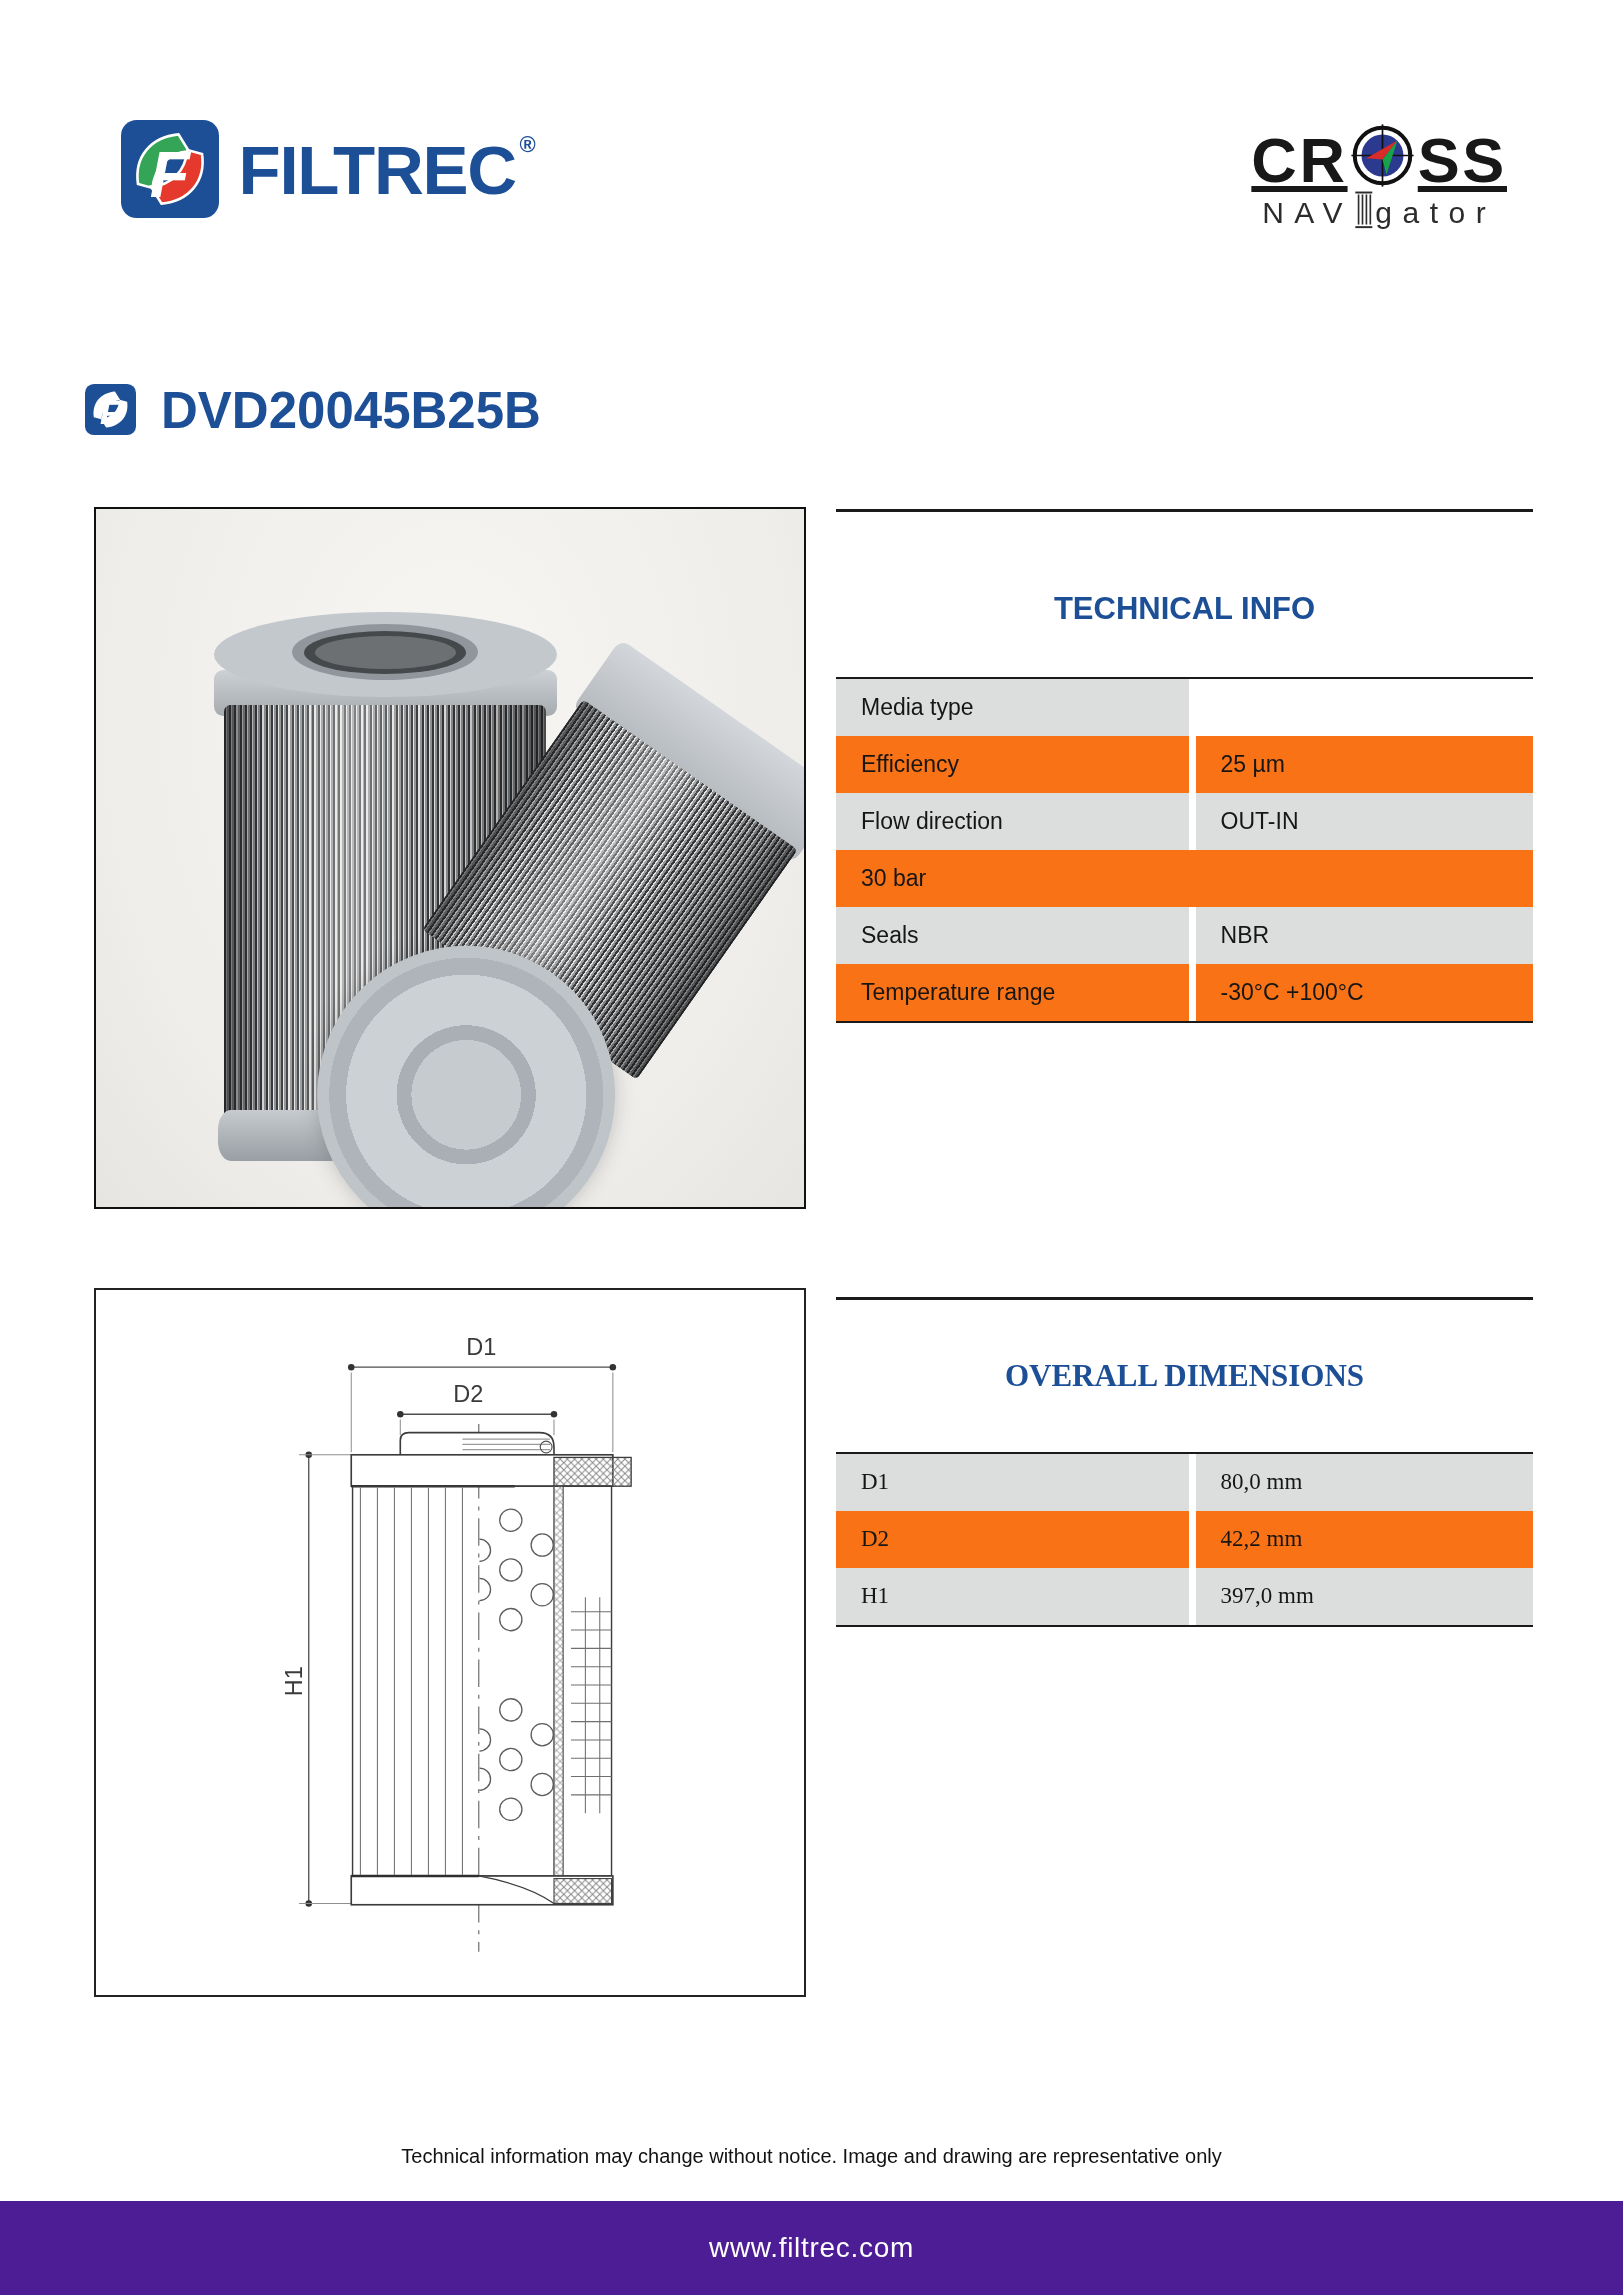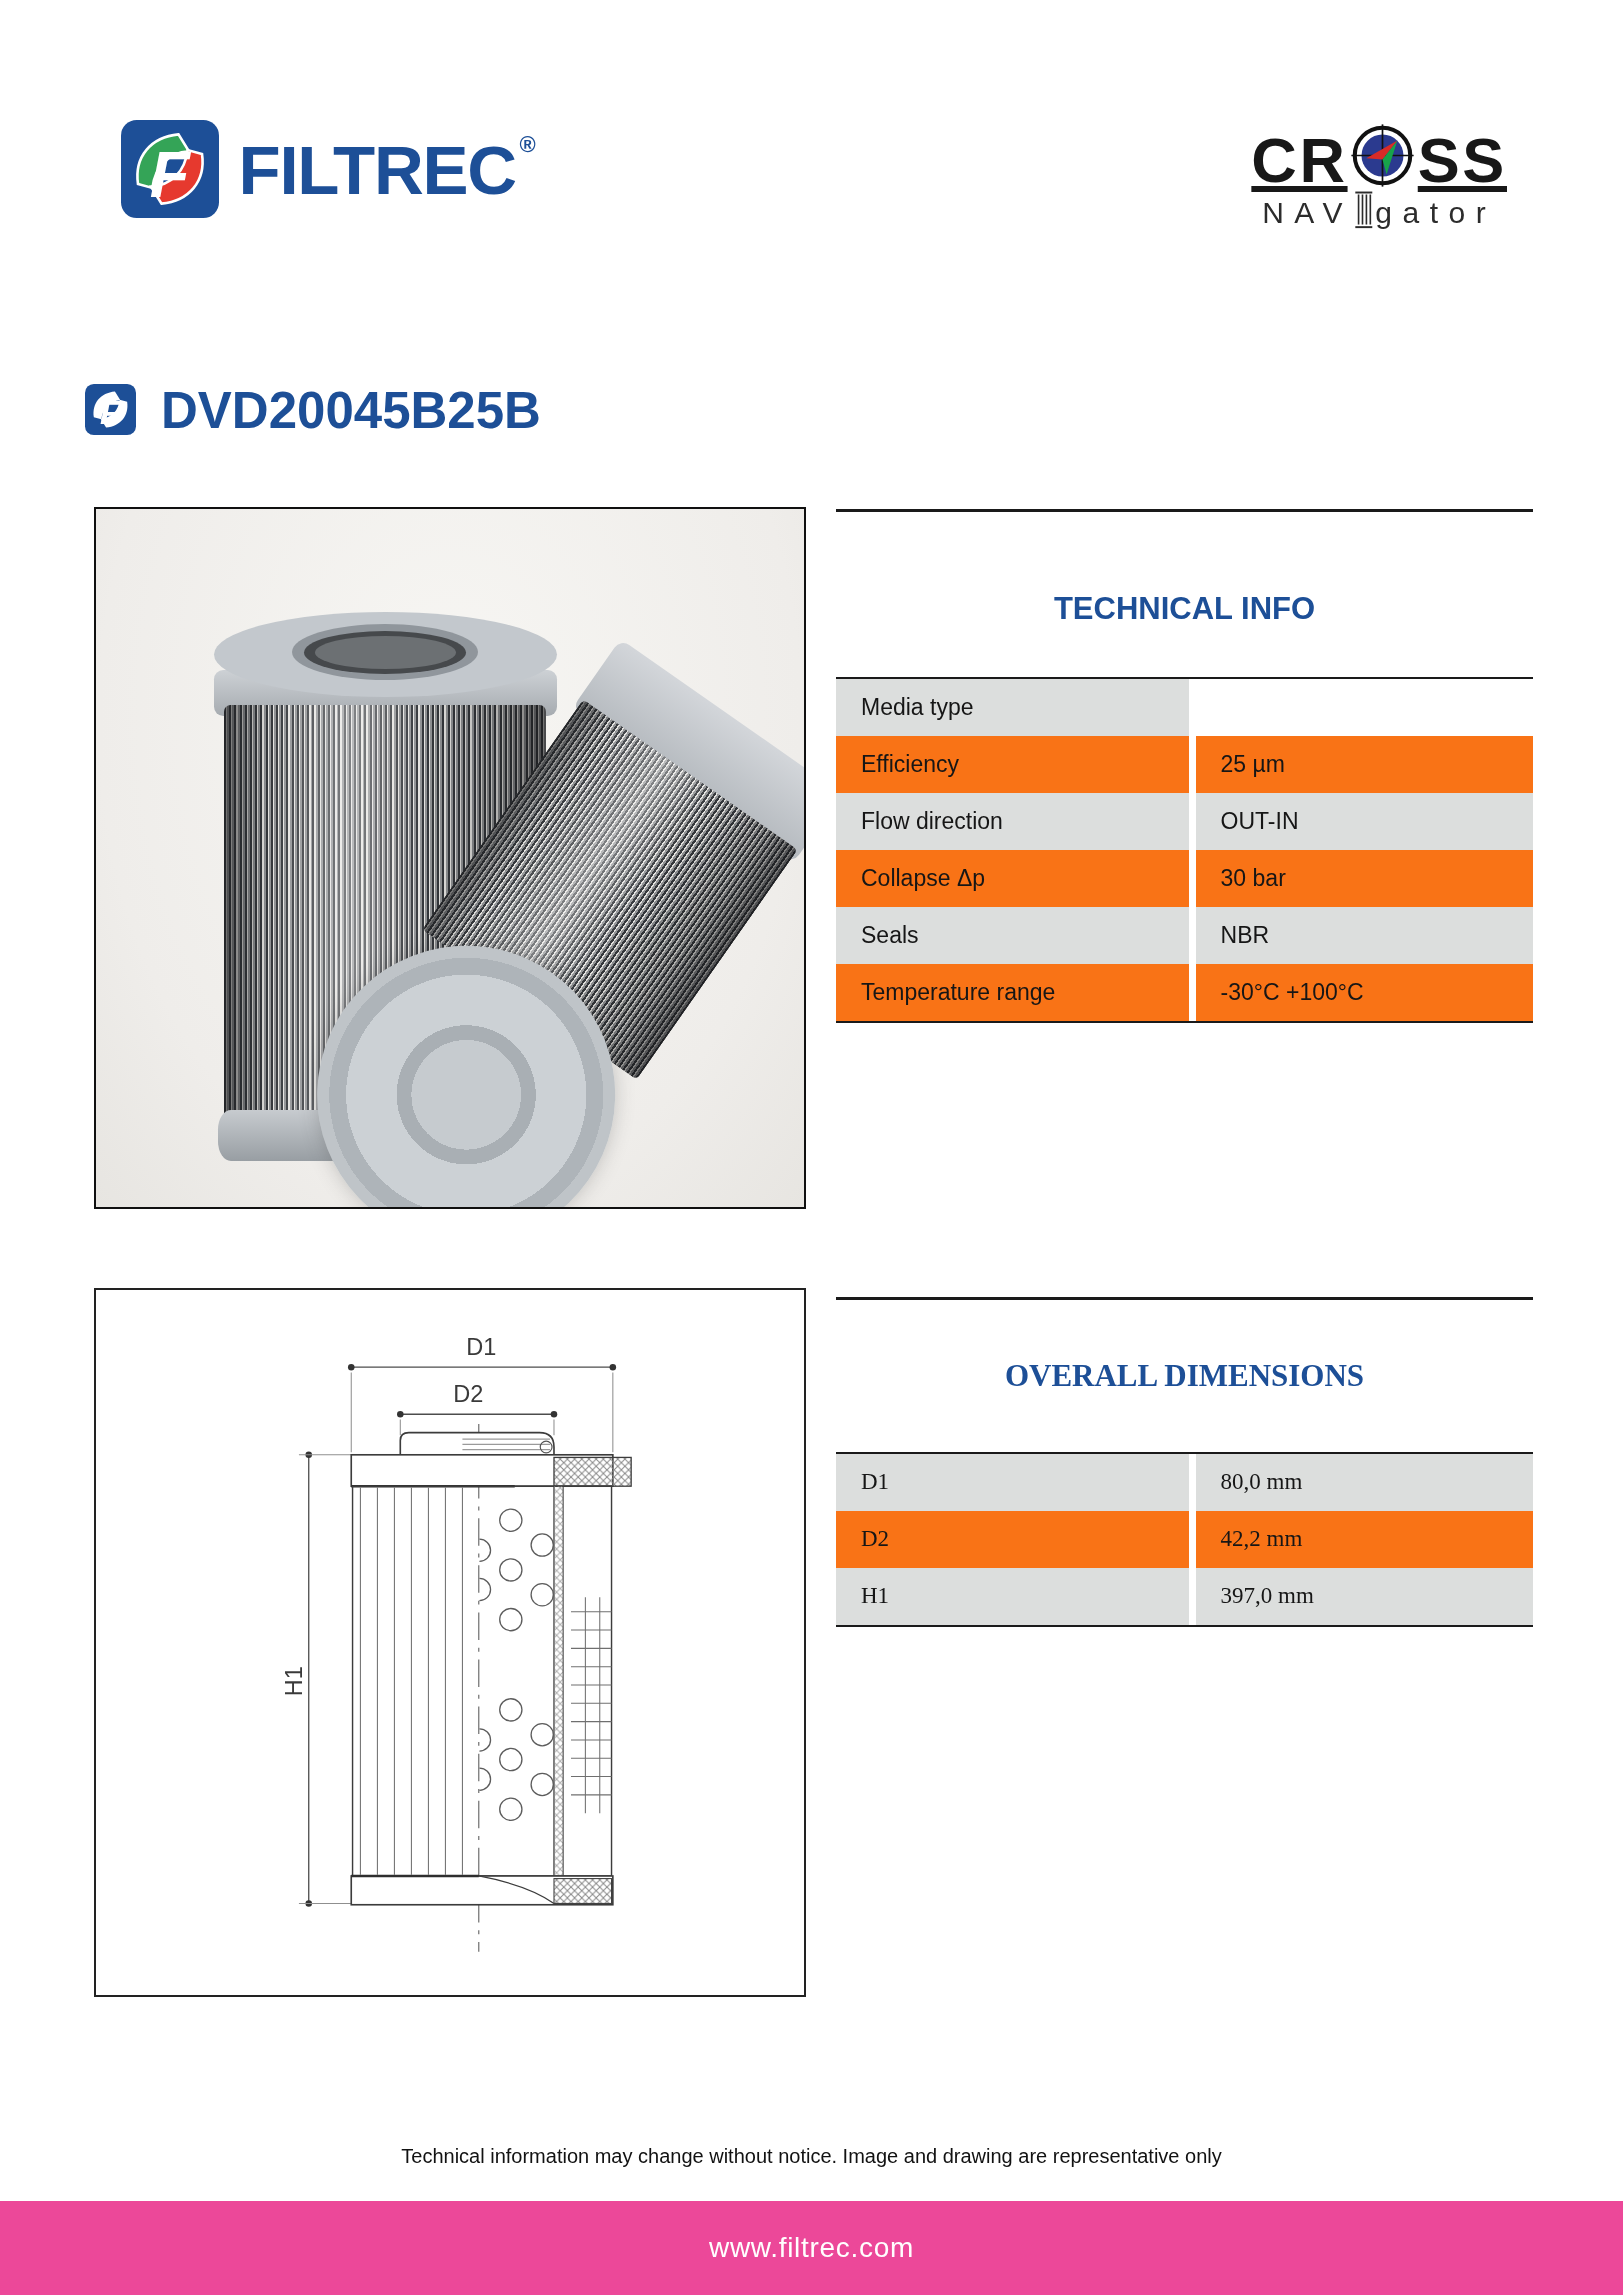--- a/index.html
+++ b/index.html
@@ -49,21 +49,21 @@
   .datatable{border-top:2.6px solid #1a1a1a;border-bottom:2.6px solid #1a1a1a;}
   .ti-section .datatable{margin-top:50px;}
   .od-section .datatable{margin-top:58px;}
   .trow{display:flex;column-gap:7px;height:57px;}
   .trow .cell{display:flex;align-items:center;padding-left:25px;font-size:23px;color:#161616;background:#f97316;}
   .trow .cell-label{width:47%;}
   .trow .cell-value{flex:1;}
   .trow:nth-child(odd) .cell{background:#dcdedd;}
   
   .disclaimer{position:absolute;left:0;top:2145px;width:100%;text-align:center;font-size:20px;color:#121212;}
-  .footer-bar{position:absolute;left:0;top:2201px;width:100%;height:94px;background:#ec4899;display:flex;align-items:center;justify-content:center;}
+  .footer-bar{position:absolute;left:0;top:2201px;width:100%;height:94px;background:#4c1d95;display:flex;align-items:center;justify-content:center;}
   .footer-url{color:#ffffff;font-size:28px;letter-spacing:0.7px;}
   
   .drawing-panel svg text{font-family:"Liberation Sans",sans-serif;}
 </style>
 </head>
 <body>
 
 <div class="page">
 
   <div class="filtrec-logo">
@@ -148,21 +148,20 @@
       </div>
       <div class="trow">
         <div class="cell cell-label">Efficiency</div>
         <div class="cell cell-value">25 µm</div>
       </div>
       <div class="trow">
         <div class="cell cell-label">Flow direction</div>
         <div class="cell cell-value">OUT-IN</div>
       </div>
       <div class="trow">
-        <div class="cell cell-label">Collapse Δp</div>
         <div class="cell cell-value">30 bar</div>
       </div>
       <div class="trow">
         <div class="cell cell-label">Seals</div>
         <div class="cell cell-value">NBR</div>
       </div>
       <div class="trow">
         <div class="cell cell-label">Temperature range</div>
         <div class="cell cell-value">-30°C +100°C</div>
       </div>

